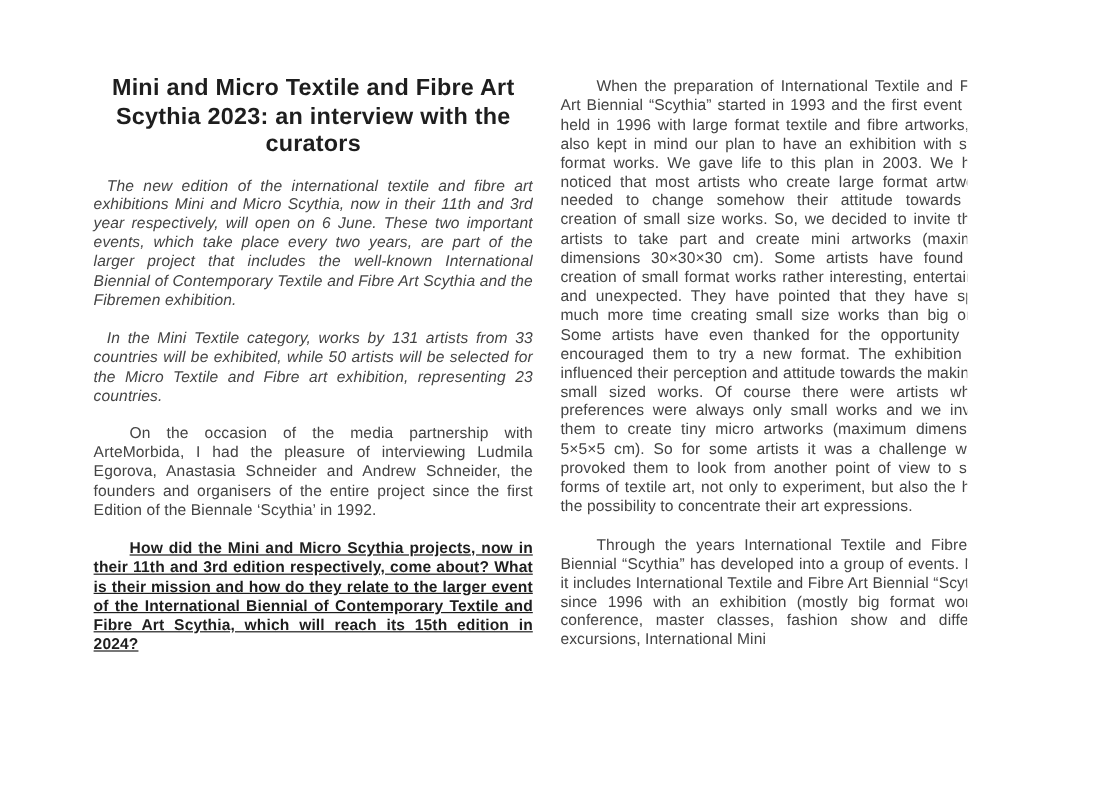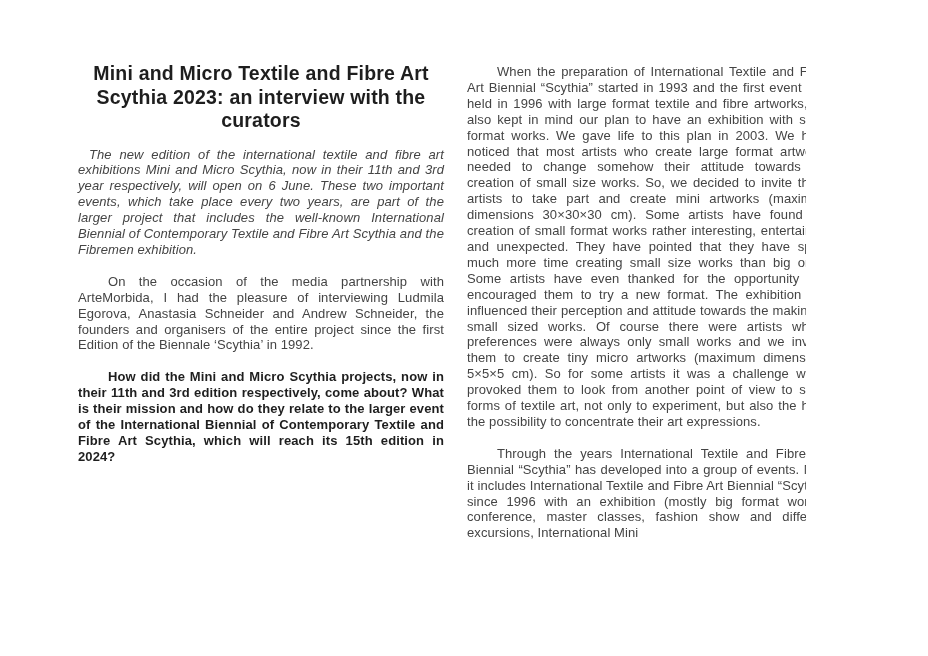--- a/index.html
+++ b/index.html
@@ -44,32 +44,34 @@
     text-align: justify;
     color: #444444;
     letter-spacing: 0.1px;
   }
   .indent-sm { text-indent: 11px; font-style: italic; }
   .indent-lg { text-indent: 30px; }
   .question {
     margin-top: 8px;
     font-weight: bold;
     color: #1e1e1e;
+    text-decoration: underline;
   }
 </style>
 </head>
 <body>
 
 <div class="page">
 
   <section class="column column-left">
     <h1 class="article-title">Mini and Micro Textile and Fibre Art Scythia 2023: an interview with the curators</h1>
 
     <p class="para indent-sm">The new edition of the international textile and fibre art exhibitions Mini and Micro Scythia, now in their 11th and 3rd year respectively, will open on 6 June. These two important events, which take place every two years, are part of the larger project that includes the well-known International Biennial of Contemporary Textile and Fibre Art Scythia and the Fibremen exhibition.</p>
 
+    <p class="para indent-sm">In the Mini Textile category, works by 131 artists from 33 countries will be exhibited, while 50 artists will be selected for the Micro Textile and Fibre art exhibition, representing 23 countries.</p>
 
     <p class="para indent-lg">On the occasion of the media partnership with ArteMorbida, I had the pleasure of interviewing Ludmila Egorova, Anastasia Schneider and Andrew Schneider, the founders and organisers of the entire project since the first Edition of the Biennale ‘Scythia’ in 1992.</p>
 
     <p class="para question indent-lg">How did the Mini and Micro Scythia projects, now in their 11th and 3rd edition respectively, come about? What is their mission and how do they relate to the larger event of the International Biennial of Contemporary Textile and Fibre Art Scythia, which will reach its 15th edition in 2024?</p>
   </section>
 
   <section class="column column-right">
     <p class="para indent-lg">When the preparation of International Textile and Fibre Art Biennial “Scythia” started in 1993 and the first event was held in 1996 with large format textile and fibre artworks, we also kept in mind our plan to have an exhibition with small format works. We gave life to this plan in 2003. We have noticed that most artists who create large format artworks needed to change somehow their attitude towards the creation of small size works. So, we decided to invite those artists to take part and create mini artworks (maximum dimensions 30×30×30 cm). Some artists have found the creation of small format works rather interesting, entertaining and unexpected. They have pointed that they have spent much more time creating small size works than big ones. Some artists have even thanked for the opportunity that encouraged them to try a new format. The exhibition has influenced their perception and attitude towards the making of small sized works. Of course there were artists whose preferences were always only small works and we invited them to create tiny micro artworks (maximum dimensions 5×5×5 cm). So for some artists it was a challenge which provoked them to look from another point of view to small forms of textile art, not only to experiment, but also the have the possibility to concentrate their art expressions.</p>
 
     <p class="para indent-lg">Through the years International Textile and Fibre Art Biennial “Scythia” has developed into a group of events. Now it includes International Textile and Fibre Art Biennial “Scythia” since 1996 with an exhibition (mostly big format works), conference, master classes, fashion show and different excursions, International Mini</p>

